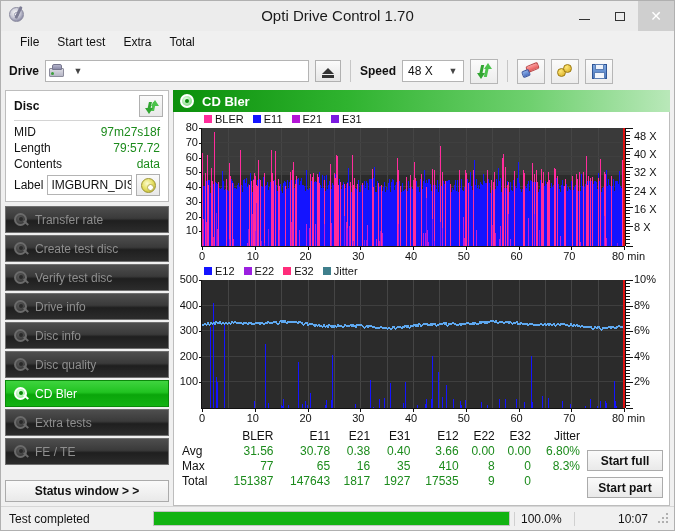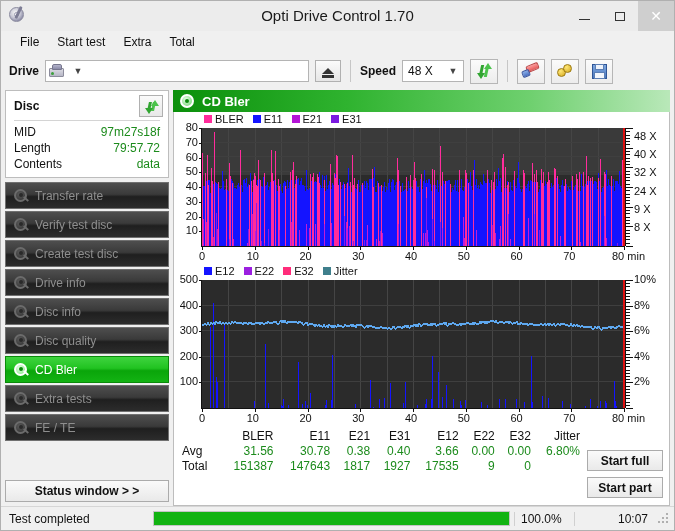--- a/index.html
+++ b/index.html
@@ -371,47 +371,54 @@
             <span class="disc-val">97m27s18f</span>
           </div>
           <div class="disc-row">
             <span class="disc-key">Length</span>
             <span class="disc-val">79:57.72</span>
           </div>
           <div class="disc-row">
             <span class="disc-key">Contents</span>
             <span class="disc-val">data</span>
           </div>
+          <div class="label-row">
+            <span class="label-key">Label</span>
+            <span class="label-input">IMGBURN_DIS</span>
+            <span class="cd-icon-btn">
+              <span class="cd-glyph"></span>
+            </span>
+          </div>
         </div>
       </div>
 
       <div class="nav-list">
         <div class="nav-item">
           <span class="nav-ico">
               <i class="ring"></i>
               <i class="dot"></i>
               <i class="tick"></i>
             </span>
           <span>Transfer rate</span>
         </div>
         <div class="nav-item">
           <span class="nav-ico">
               <i class="ring"></i>
               <i class="dot"></i>
               <i class="tick"></i>
             </span>
-          <span>Verify test disc</span>
+          <span>Create test disc</span>
         </div>
         <div class="nav-item">
           <span class="nav-ico">
               <i class="ring"></i>
               <i class="dot"></i>
               <i class="tick"></i>
             </span>
-          <span>Create test disc</span>
+          <span>Verify test disc</span>
         </div>
         <div class="nav-item">
           <span class="nav-ico">
               <i class="ring"></i>
               <i class="dot"></i>
               <i class="tick"></i>
             </span>
           <span>Drive info</span>
         </div>
         <div class="nav-item">
@@ -1199,21 +1206,21 @@
               <div style="position: absolute; height: 1px; background: rgb(17, 17, 17); left: 452px; top: 28px; width: 4px;"></div>
               <div style="position: absolute; height: 1px; background: rgb(17, 17, 17); left: 452px; top: 25px; width: 4px;"></div>
               <div style="position: absolute; height: 1px; background: rgb(17, 17, 17); left: 452px; top: 22px; width: 7px;"></div>
               <div style="position: absolute; height: 1px; background: rgb(17, 17, 17); left: 452px; top: 18px; width: 4px;"></div>
               <div style="position: absolute; height: 1px; background: rgb(17, 17, 17); left: 452px; top: 15px; width: 4px;"></div>
               <div style="position: absolute; height: 1px; background: rgb(17, 17, 17); left: 452px; top: 12px; width: 4px;"></div>
               <div style="position: absolute; height: 1px; background: rgb(17, 17, 17); left: 452px; top: 9px; width: 4px;"></div>
               <div style="position: absolute; height: 1px; background: rgb(17, 17, 17); left: 452px; top: 5px; width: 4px;"></div>
               <div style="position: absolute; height: 1px; background: rgb(17, 17, 17); left: 452px; top: 2px; width: 7px;"></div>
               <div class="axis-lbl" style="left: 460px; top: 94.8462px;">8 X</div>
-              <div class="axis-lbl" style="left: 460px; top: 76.6923px;">9 X</div>
+              <div class="axis-lbl" style="left: 460px; top: 76.6923px;">16 X</div>
               <div class="axis-lbl" style="left: 460px; top: 58.5385px;">24 X</div>
               <div class="axis-lbl" style="left: 460px; top: 40.3846px;">32 X</div>
               <div class="axis-lbl" style="left: 460px; top: 22.2308px;">40 X</div>
               <div class="axis-lbl" style="left: 460px; top: 4.07692px;">48 X</div>
               <div style="position: absolute; width: 2px; background: rgb(224, 16, 16); left: 449px; top: 2px; height: 118px;"></div>
             </div>
         </div>
 
         <div class="chart-block" style="height:162px;">
           <div class="legend">
@@ -1846,20 +1853,32 @@
                 <td class="val">30.78</td>
                 <td class="val">0.38</td>
                 <td class="val">0.40</td>
                 <td class="val">3.66</td>
                 <td class="val">0.00</td>
                 <td class="val">0.00</td>
                 <td class="val">6.80%</td>
                 <td></td>
               </tr>
               <tr>
+                <td class="rowlab">Max</td>
+                <td class="val">77</td>
+                <td class="val">65</td>
+                <td class="val">16</td>
+                <td class="val">35</td>
+                <td class="val">410</td>
+                <td class="val">8</td>
+                <td class="val">0</td>
+                <td class="val">8.3%</td>
+                <td></td>
+              </tr>
+              <tr>
                 <td class="rowlab">Total</td>
                 <td class="val">151387</td>
                 <td class="val">147643</td>
                 <td class="val">1817</td>
                 <td class="val">1927</td>
                 <td class="val">17535</td>
                 <td class="val">9</td>
                 <td class="val">0</td>
                 <td class="val"></td>
                 <td></td>

